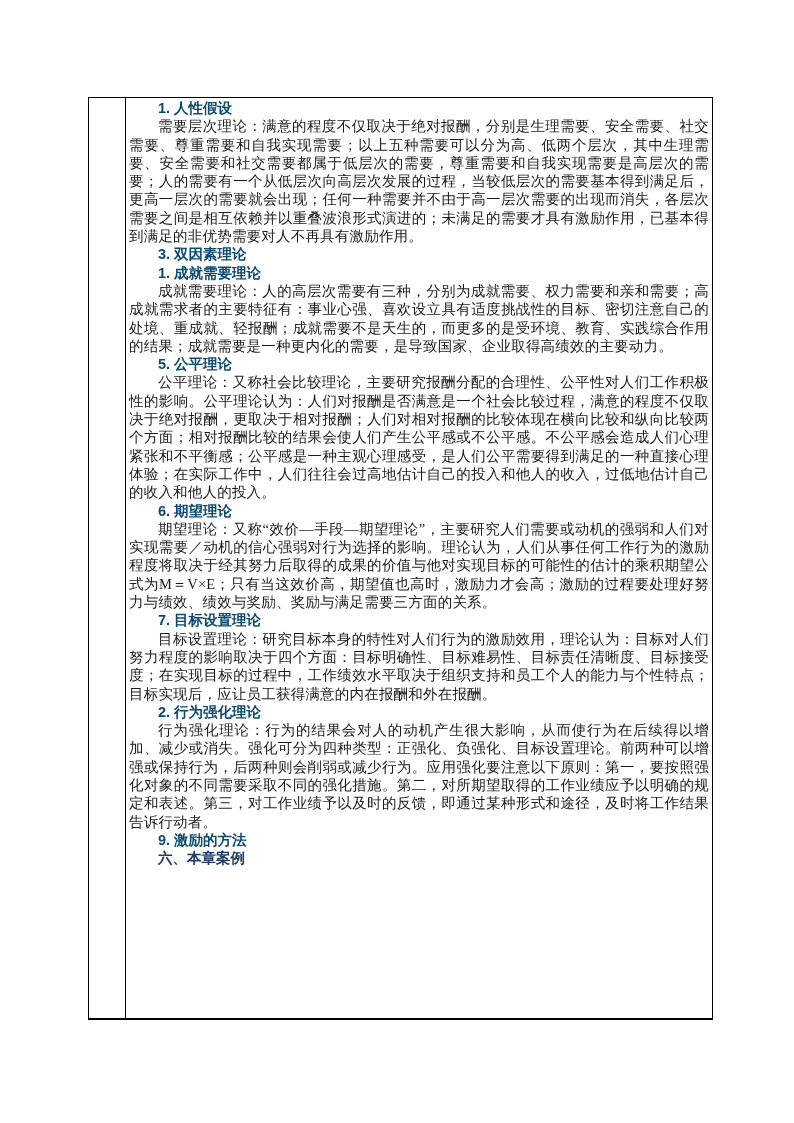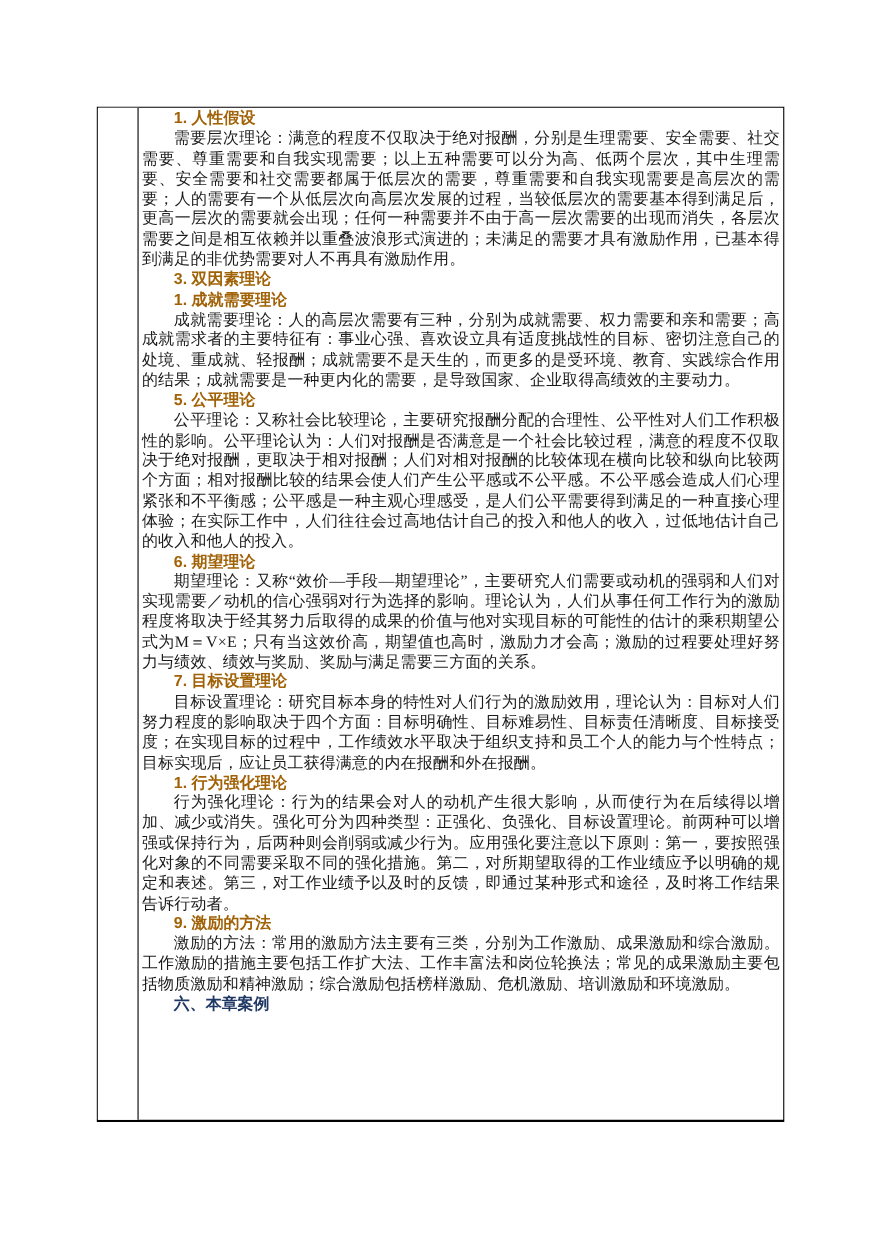--- a/index.html
+++ b/index.html
@@ -34,21 +34,21 @@
     font-size:14.5px;
     line-height:18.3px;
     color:#1a1a1a;
   }
   .sec-heading {
     margin:0;
     font-family:"Liberation Sans","DejaVu Sans",sans-serif;
     font-weight:700;
     font-size:14.5px;
     line-height:18.3px;
-    color:#a16207;
+    color:#0c4a6e;
     text-indent:2em;
   }
   .sec-body {
     margin:0;
     text-indent:2em;
     text-align:justify;
     letter-spacing:0.2px;
   }
   .case-chapter-heading {
     margin:0;
@@ -94,27 +94,26 @@
         <h3 class="sec-heading">6. 期望理论</h3>
         <p class="sec-body">期望理论：又称“效价—手段—期望理论”，主要研究人们需要或动机的强弱和人们对实现需要／动机的信心强弱对行为选择的影响。理论认为，人们从事任何工作行为的激励程度将取决于经其努力后取得的成果的价值与他对实现目标的可能性的估计的乘积期望公式为M＝V×E；只有当这效价高，期望值也高时，激励力才会高；激励的过程要处理好努力与绩效、绩效与奖励、奖励与满足需要三方面的关系。</p>
       </div>
 
       <div>
         <h3 class="sec-heading">7. 目标设置理论</h3>
         <p class="sec-body">目标设置理论：研究目标本身的特性对人们行为的激励效用，理论认为：目标对人们努力程度的影响取决于四个方面：目标明确性、目标难易性、目标责任清晰度、目标接受度；在实现目标的过程中，工作绩效水平取决于组织支持和员工个人的能力与个性特点；目标实现后，应让员工获得满意的内在报酬和外在报酬。</p>
       </div>
 
       <div>
-        <h3 class="sec-heading">1. 行为强化理论</h3>
+        <h3 class="sec-heading">2. 行为强化理论</h3>
         <p class="sec-body">行为强化理论：行为的结果会对人的动机产生很大影响，从而使行为在后续得以增加、减少或消失。强化可分为四种类型：正强化、负强化、目标设置理论。前两种可以增强或保持行为，后两种则会削弱或减少行为。应用强化要注意以下原则：第一，要按照强化对象的不同需要采取不同的强化措施。第二，对所期望取得的工作业绩应予以明确的规定和表述。第三，对工作业绩予以及时的反馈，即通过某种形式和途径，及时将工作结果告诉行动者。</p>
       </div>
 
       <div>
         <h3 class="sec-heading">9. 激励的方法</h3>
-        <p class="sec-body">激励的方法：常用的激励方法主要有三类，分别为工作激励、成果激励和综合激励。工作激励的措施主要包括工作扩大法、工作丰富法和岗位轮换法；常见的成果激励主要包括物质激励和精神激励；综合激励包括榜样激励、危机激励、培训激励和环境激励。</p>
       </div>
 
       <div>
         <h3 class="case-chapter-heading">六、本章案例</h3>
 
       </div>
 
     </div>
   </div>
 </div>

